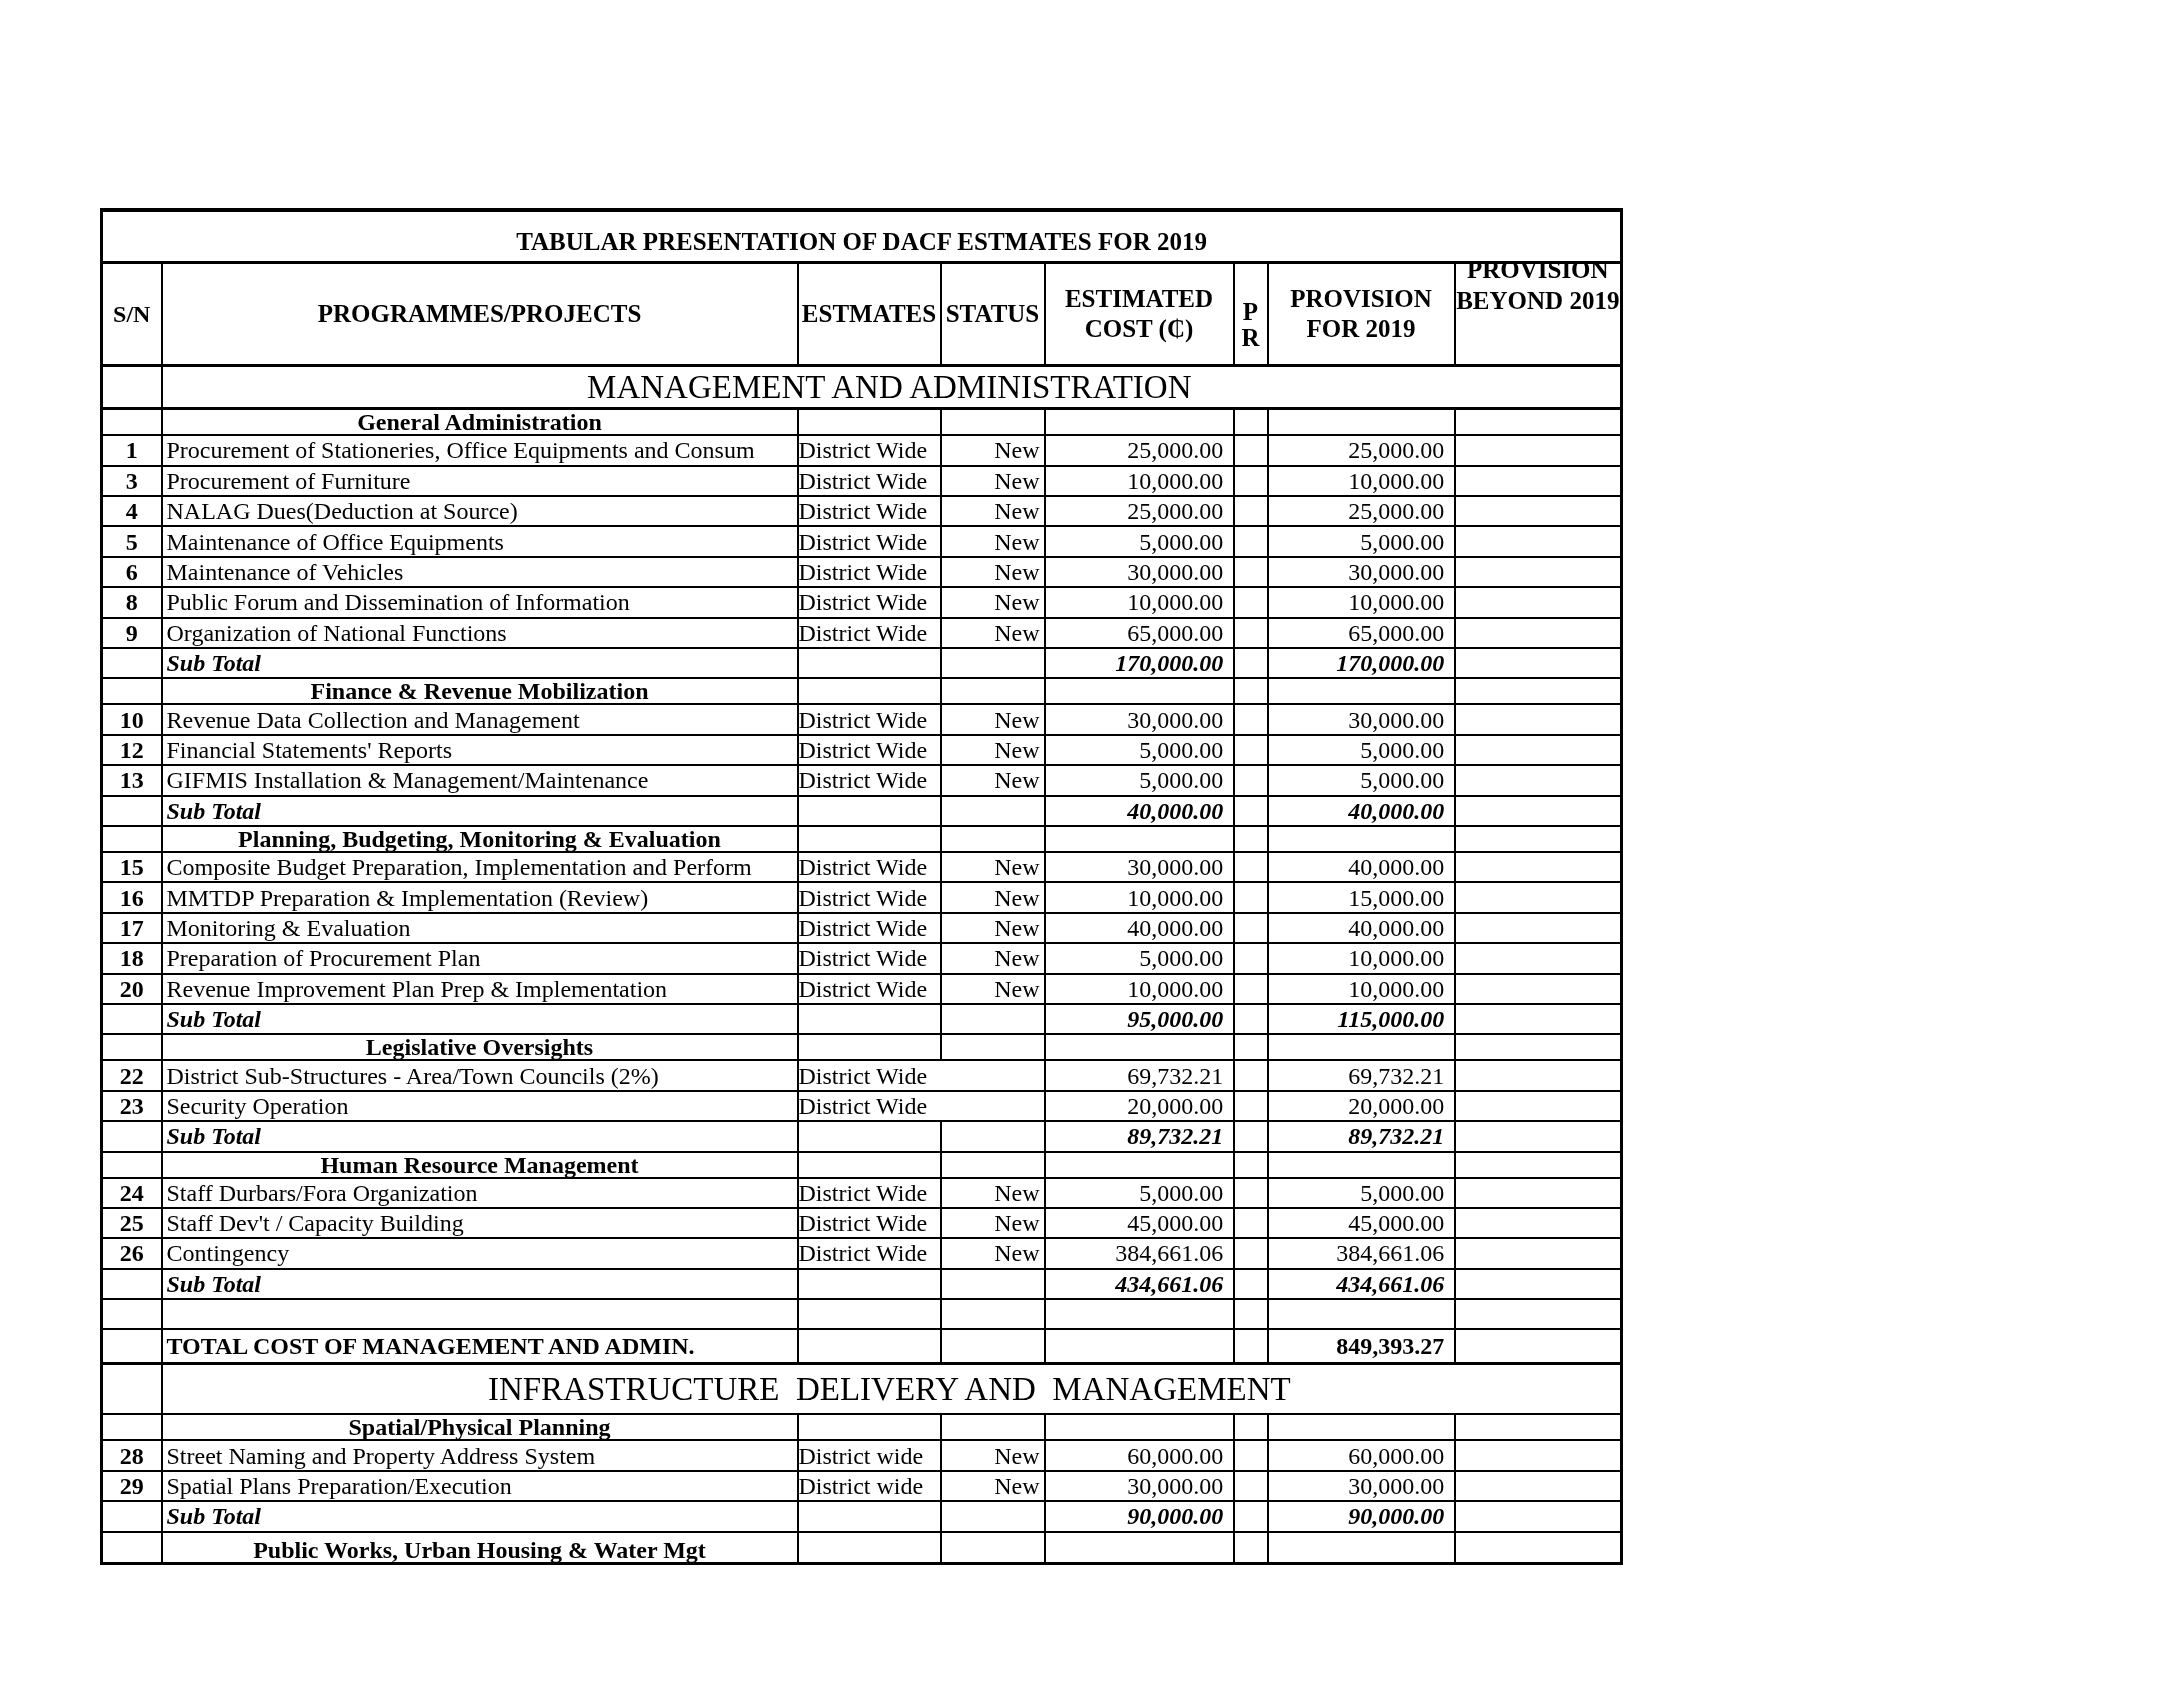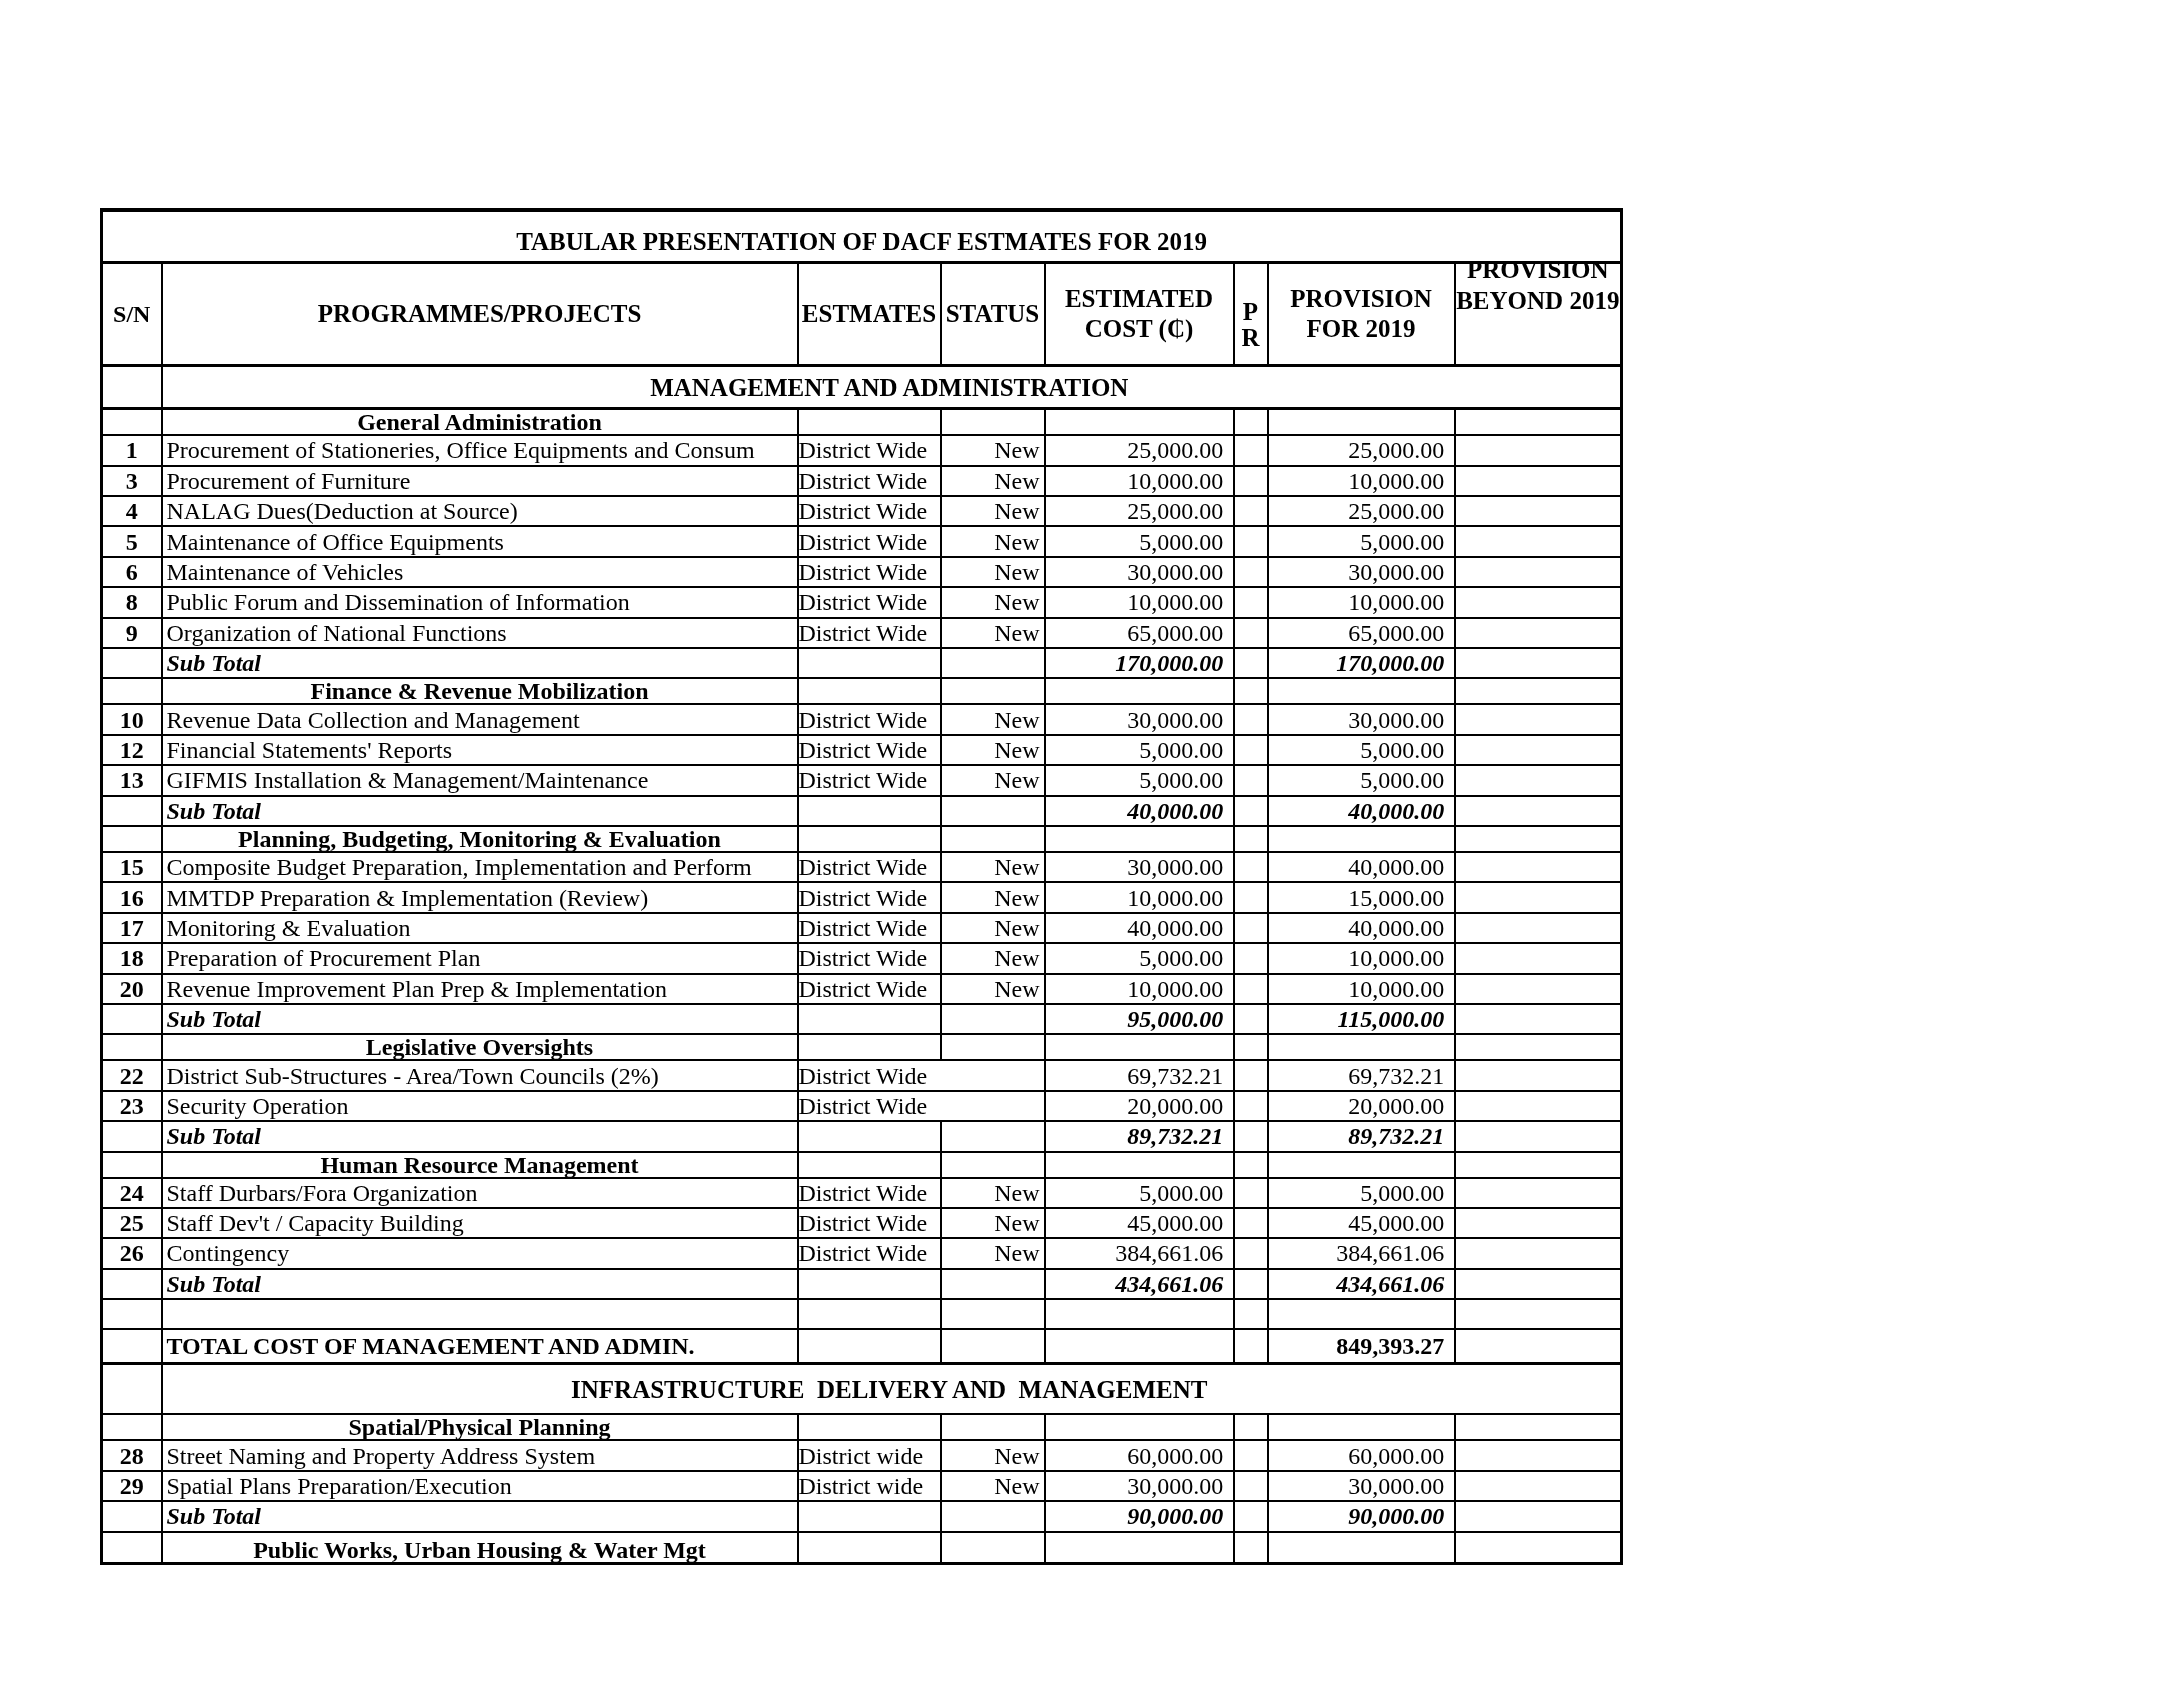--- a/index.html
+++ b/index.html
@@ -13,21 +13,21 @@
   .outer-r { border-right-width: 3.3px; }
   tr.title td { height: 40px; font-weight: bold; text-align: center; font-size: 25px;
                 border-top-width: 4px; border-bottom-width: 3.3px; padding-top: 9.3px; }
   tr.head td { height: 87px; font-weight: bold; text-align: center; font-size: 25px;
                line-height: 1.2; white-space: normal; border-bottom-width: 3.3px; padding: 0; }
   tr.head td.sn { font-size: 24px; }
   tr.head td.beyond { vertical-align: top; line-height: 1.25; overflow: hidden; }
   tr.head td.beyond .inner { margin-top: -10.6px; display: block; }
   tr.head td.pr { line-height: 1.05; vertical-align: bottom; padding-bottom: 13px; }
   tr.head td.loc, tr.head td.stat { font-size: 25px; }
-  tr.section td { height: 40px; font-weight: bold; font-size: 25px; }
+  tr.section td { height: 40px; font-weight: normal; font-size: 33px; }
   tr.section td.label { text-align: center; padding-left: 0; }
   tr.section.mgmt td { border-bottom-width: 3.3px; }
   tr.section.infra td { height: 48px; border-top-width: 3.3px; }
   tr.group td { height: 20.5px; }
   tr.group td.label { font-weight: bold; text-align: center; vertical-align: bottom; font-size: 24px; padding-bottom: 0; }
   tr.item td.sn { font-weight: bold; text-align: center; }
   tr.item td.status { text-align: right; }
   td.num { text-align: right; padding-right: 9.3px; }
   tr.subtotal td { font-weight: bold; font-style: italic; }
   tr.subtotal td.label { padding-left: 4px; }

